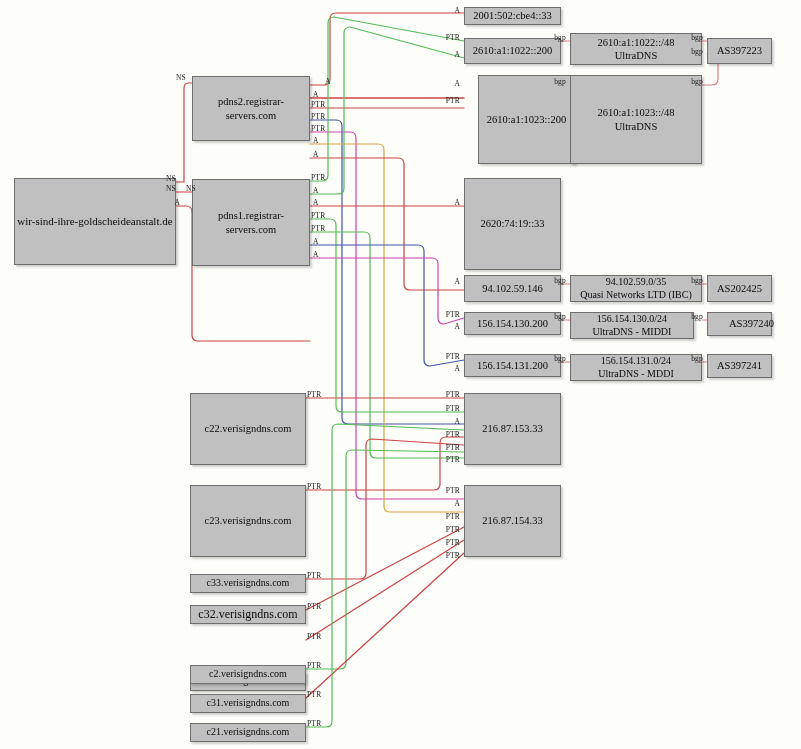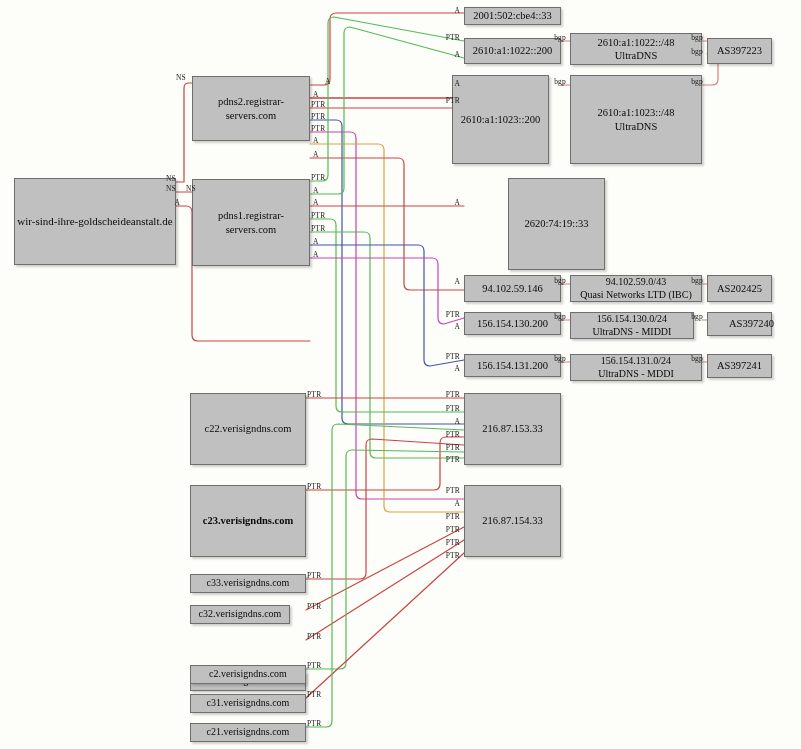--- a/index.html
+++ b/index.html
@@ -79,41 +79,41 @@
       <path d="M702,284 L707,284" fill="none" stroke="#d98080" stroke-width="1.2" stroke-linecap="round"></path>
       <path d="M702,320 L707,320" fill="none" stroke="#d98080" stroke-width="1.2" stroke-linecap="round"></path>
       <path d="M702,362 L707,362" fill="none" stroke="#d98080" stroke-width="1.2" stroke-linecap="round"></path>
     </svg>
 
   <div id="nodes-layer">
       <div class="node" style="left: 14px; top: 178px; width: 162px; height: 87px; font-size: 11px;">wir-sind-ihre-goldscheideanstalt.de</div>
       <div class="node" style="left: 192px; top: 76px; width: 118px; height: 65px; font-size: 10.5px;">pdns2.registrar-servers.com</div>
       <div class="node" style="left: 192px; top: 179px; width: 118px; height: 87px; font-size: 10.5px;">pdns1.registrar-servers.com</div>
       <div class="node" style="left: 190px; top: 393px; width: 116px; height: 72px; font-size: 10.5px;">c22.verisigndns.com</div>
-      <div class="node" style="left: 190px; top: 485px; width: 116px; height: 72px; font-size: 10.5px; font-weight: bold;">c23.verisigndns.com</div>
+      <div class="node" style="left: 190px; top: 485px; width: 116px; height: 72px; font-size: 10.5px;">c23.verisigndns.com</div>
       <div class="node small" style="left: 190px; top: 574px; width: 116px; height: 19px; font-size: 10px;">c33.verisigndns.com</div>
-      <div class="node small" style="left: 190px; top: 605px; width: 100px; height: 19px; font-size: 10px;">c32.verisigndns.com</div>
+      <div class="node small" style="left: 190px; top: 605px; width: 116px; height: 19px; font-size: 12px;">c32.verisigndns.com</div>
       <div class="node small" style="left: 190px; top: 636px; width: 116px; height: 19px; font-size: 10px; margin-top: 36px;">c3.verisigndns.com</div>
       <div class="node small" style="left: 190px; top: 665px; width: 116px; height: 19px; font-size: 10px;">c2.verisigndns.com</div>
       <div class="node small" style="left: 190px; top: 694px; width: 116px; height: 19px; font-size: 10px;">c31.verisigndns.com</div>
       <div class="node small" style="left: 190px; top: 723px; width: 116px; height: 19px; font-size: 10px;">c21.verisigndns.com</div>
       <div class="node small" style="left: 464px; top: 7px; width: 97px; height: 18px; font-size: 10.5px;">2001:502:cbe4::33</div>
       <div class="node" style="left: 464px; top: 38px; width: 97px; height: 26px; font-size: 10.5px;">2610:a1:1022::200</div>
-      <div class="node" style="left: 452px; top: 75px; width: 97px; height: 89px; font-size: 10.5px; font-family: Liberation Serif, serif;">2610:a1:1023::200</div>
-      <div class="node" style="left: 464px; top: 178px; width: 97px; height: 92px; font-size: 10.5px; margin-left: 44px;">2620:74:19::33</div>
+      <div class="node" style="left: 478px; top: 75px; width: 97px; height: 89px; font-size: 10.5px; font-family: Liberation Serif, serif;">2610:a1:1023::200</div>
+      <div class="node" style="left: 464px; top: 178px; width: 97px; height: 92px; font-size: 10.5px;">2620:74:19::33</div>
       <div class="node" style="left: 464px; top: 275px; width: 97px; height: 27px; font-size: 10.5px;">94.102.59.146</div>
       <div class="node small" style="left: 464px; top: 312px; width: 97px; height: 23px; font-size: 10.5px;">156.154.130.200</div>
       <div class="node small" style="left: 464px; top: 354px; width: 97px; height: 23px; font-size: 10.5px;">156.154.131.200</div>
       <div class="node" style="left: 464px; top: 393px; width: 97px; height: 72px; font-size: 10.5px;">216.87.153.33</div>
       <div class="node" style="left: 464px; top: 485px; width: 97px; height: 72px; font-size: 10.5px;">216.87.154.33</div>
       <div class="node" style="left: 570px; top: 33px; width: 132px; height: 32px; font-size: 10.5px;">2610:a1:1022::/48
 UltraDNS</div>
       <div class="node" style="left: 570px; top: 75px; width: 132px; height: 89px; font-size: 10.5px;">2610:a1:1023::/48
 UltraDNS</div>
-      <div class="node" style="left: 570px; top: 275px; width: 132px; height: 27px; font-size: 10px;">94.102.59.0/43
+      <div class="node" style="left: 570px; top: 275px; width: 132px; height: 27px; font-size: 10px;">94.102.59.0/35
 Quasi Networks LTD (IBC)</div>
       <div class="node" style="left: 570px; top: 312px; width: 124px; height: 27px; font-size: 10px;">156.154.130.0/24
 UltraDNS - MIDDI</div>
       <div class="node" style="left: 570px; top: 354px; width: 132px; height: 27px; font-size: 10px;">156.154.131.0/24
 UltraDNS - MDDI</div>
       <div class="node" style="left: 707px; top: 38px; width: 65px; height: 26px; font-size: 10.5px;">AS397223</div>
       <div class="node" style="left: 707px; top: 275px; width: 65px; height: 27px; font-size: 10.5px;">AS202425</div>
       <div class="node small" style="left: 707px; top: 312px; width: 65px; height: 24px; font-size: 10.5px; padding-left: 24px;">AS397240</div>
       <div class="node small" style="left: 707px; top: 354px; width: 65px; height: 24px; font-size: 10.5px;">AS397241</div>
     </div>

